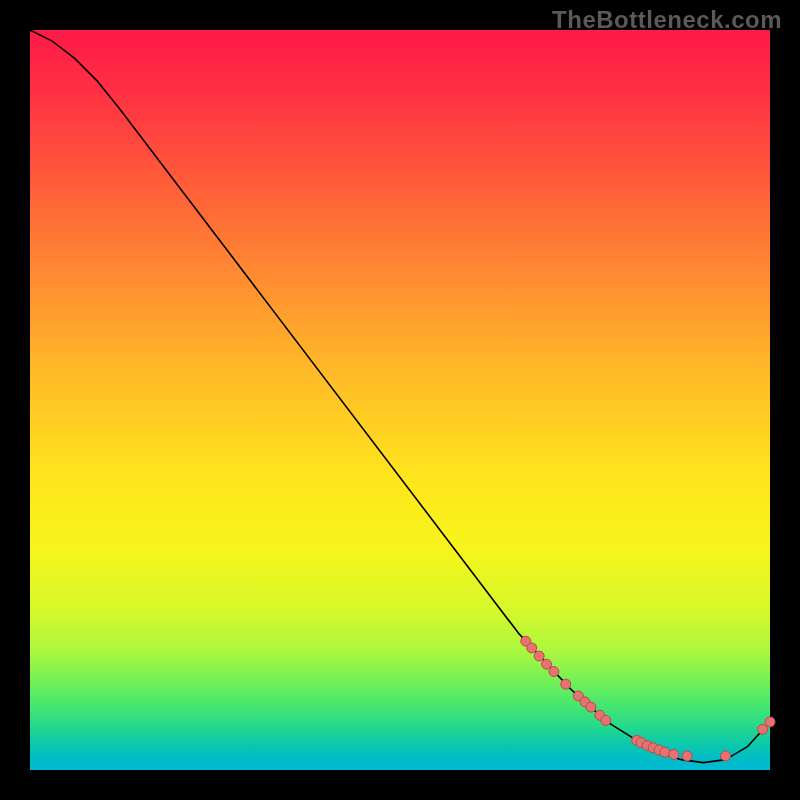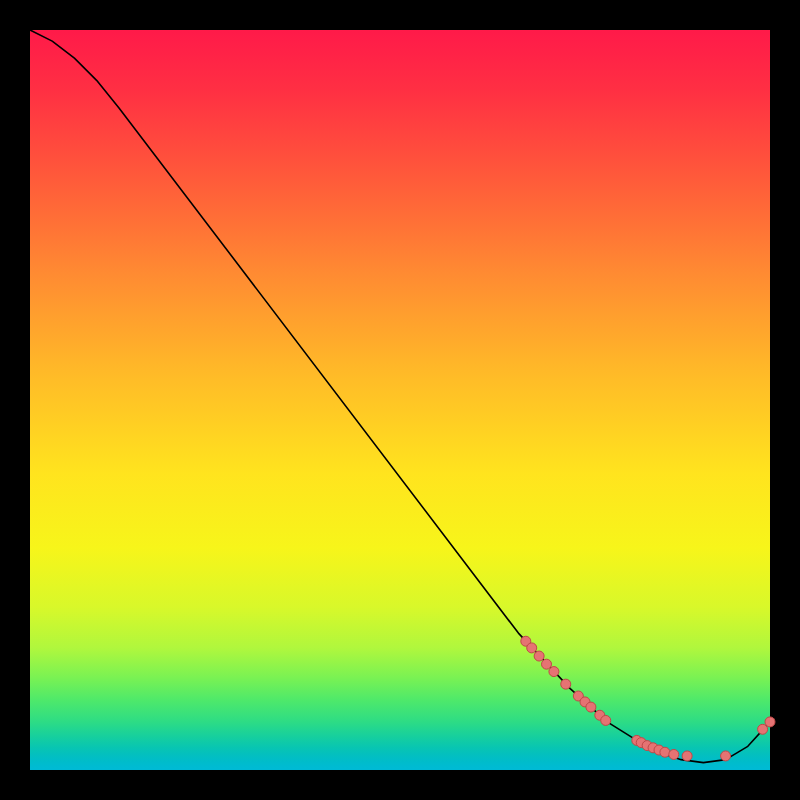--- a/index.html
+++ b/index.html
@@ -72,20 +72,21 @@
   .dot {
     fill: #e57373;
     stroke: #c04848;
     stroke-width: 1;
   }
 </style>
 </head>
 <body>
 
 <div class="frame">
+  <div class="watermark">TheBottleneck.com</div>
   <div class="plot-area"></div>
   <svg class="curve" viewBox="0 0 740 740" preserveAspectRatio="none">
     <path id="curve-path" class="line-path" d="M0.00 0.00 L22.20 11.10 L44.40 28.12 L66.60 50.32 L88.80 77.70 L488.40 603.10 L540.20 658.60 L577.20 691.90 L606.80 710.40 L629.00 722.24 L651.20 729.64 L673.40 732.60 L695.60 729.64 L717.80 716.32 L740.00 691.90"></path>
     <g id="dots">
         <circle cx="495.80" cy="611.24" r="5" class="dot"></circle>
         <circle cx="501.72" cy="617.90" r="5" class="dot"></circle>
         <circle cx="509.12" cy="626.04" r="5" class="dot"></circle>
         <circle cx="516.52" cy="634.18" r="5" class="dot"></circle>
         <circle cx="523.92" cy="641.58" r="5" class="dot"></circle>
         <circle cx="535.76" cy="654.16" r="5" class="dot"></circle>

